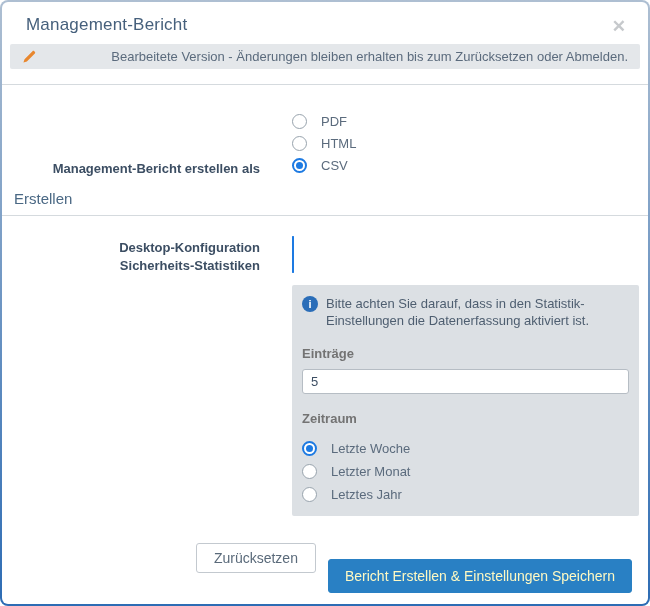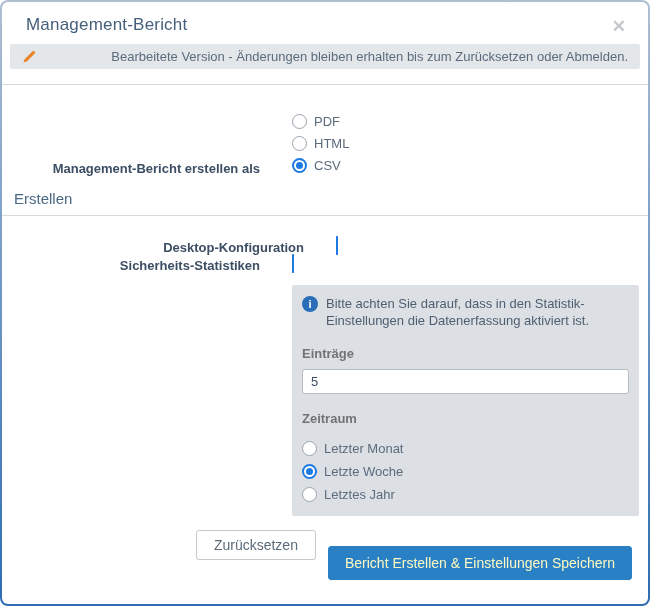--- a/index.html
+++ b/index.html
@@ -30,32 +30,32 @@
   .divider { border:none; border-top:1px solid #d5dade; height:0; }
   .divider-top { margin-top:15px; }
   .divider-cat { margin-top:8px; }
 
   
   .form-row { display:flex; align-items:flex-end; }
   .label-col { width:258px; text-align:right; font-size:13px; font-weight:bold; color:#3c4e63; flex:none; }
   .ctrl-col { margin-left:32px; }
 
   .format-section { margin-top:25px; }
-  .opt-row { display:flex; align-items:center; gap:7px; height:22px; }
+  .opt-row { display:flex; align-items:center; gap:14px; height:22px; }
   .opt-label { font-size:13px; color:#5b6b7d; }
 
   .radio { width:15px; height:15px; border:1px solid #98a3ad; border-radius:50%;
            background:#fff; position:relative; flex:none; cursor:pointer; }
   .radio.on { border:2px solid #1d7ae2; }
   .radio.on::after { content:""; position:absolute; left:2px; top:2px; right:2px; bottom:2px;
                      background:#1d7ae2; border-radius:50%; }
 
   .section-heading { margin:14px 12px 0 12px; font-size:15px; color:#4a6884; font-weight:normal; }
 
-  .check-row-1 { margin-top:21px;padding-left:44px; }
+  .check-row-1 { margin-top:21px; }
   .check-row-2 { }
   .check-row .label-col { padding-top:1px; }
 
   .checkbox { width:15px; height:15px; border:1px solid #98a3ad; border-radius:3px;
               background:#fff; position:relative; flex:none; cursor:pointer; }
   .checkbox.on { background:#1d7ae2; border-color:#1d7ae2; }
   .checkbox.on::after { content:""; position:absolute; left:4px; top:1px; width:5px; height:9px;
                         border:solid #fff; border-width:0 2px 2px 0; transform:rotate(45deg); }
 
   
@@ -66,21 +66,21 @@
                flex:none; margin-top:1px; }
   .info-text { font-size:13px; color:#4e5e70; line-height:17px; max-width:290px; }
   .panel-label { margin-top:17px; font-size:13px; font-weight:bold; color:#737373; }
   .entries-input { margin-top:8px; width:327px; height:25px; border:1px solid #b6bdc4; border-radius:3px;
                    padding:3px 8px; font-family:"Liberation Sans", sans-serif; font-size:13px; color:#3c4e63;
                    background:#fff; }
   .period-opts { margin-top:11px; }
   .period-opts .opt-row { height:23px; }
 
   
-  .footer { position:absolute; right:16px; bottom:24px; display:flex; align-items:center; gap:12px; }
+  .footer { position:absolute; right:16px; bottom:11px; display:flex; align-items:center; gap:12px; }
   .btn-reset { background:#fff; border:1px solid #c3c9cf; border-radius:3px; color:#5a6a7a;
                font-family:"Liberation Sans", sans-serif; font-size:14px; padding:6px 17px; cursor:pointer; }
   .btn-submit { background:#2980c4; border:1px solid #2980c4; border-radius:3px; color:#fef9c3;
                 font-family:"Liberation Sans", sans-serif; font-size:14px; padding:8px 16px; cursor:pointer;margin-top:36px; }
 </style>
 </head>
 <body>
 
 <div class="modal-frame">
   <div class="modal">
@@ -141,26 +141,26 @@
         <span class="info-icon">i</span>
         <span class="info-text">Bitte achten Sie darauf, dass in den Statistik-Einstellungen die Datenerfassung aktiviert ist.</span>
       </div>
 
       <div class="panel-label">Einträge</div>
       <input class="entries-input" type="text" value="5" style="">
 
       <div class="panel-label">Zeitraum</div>
       <div class="period-opts">
         <div class="opt-row">
+          <span class="radio on"></span>
+          <span class="opt-label">Letzte Woche</span>
+        </div>
+        <div class="opt-row">
           <span class="radio"></span>
           <span class="opt-label">Letzter Monat</span>
-        </div>
-        <div class="opt-row">
-          <span class="radio on"></span>
-          <span class="opt-label">Letzte Woche</span>
         </div>
         <div class="opt-row">
           <span class="radio"></span>
           <span class="opt-label">Letztes Jahr</span>
         </div>
       </div>
     </div>
 
     <div class="footer">
       <button class="btn-reset">Zurücksetzen</button>

